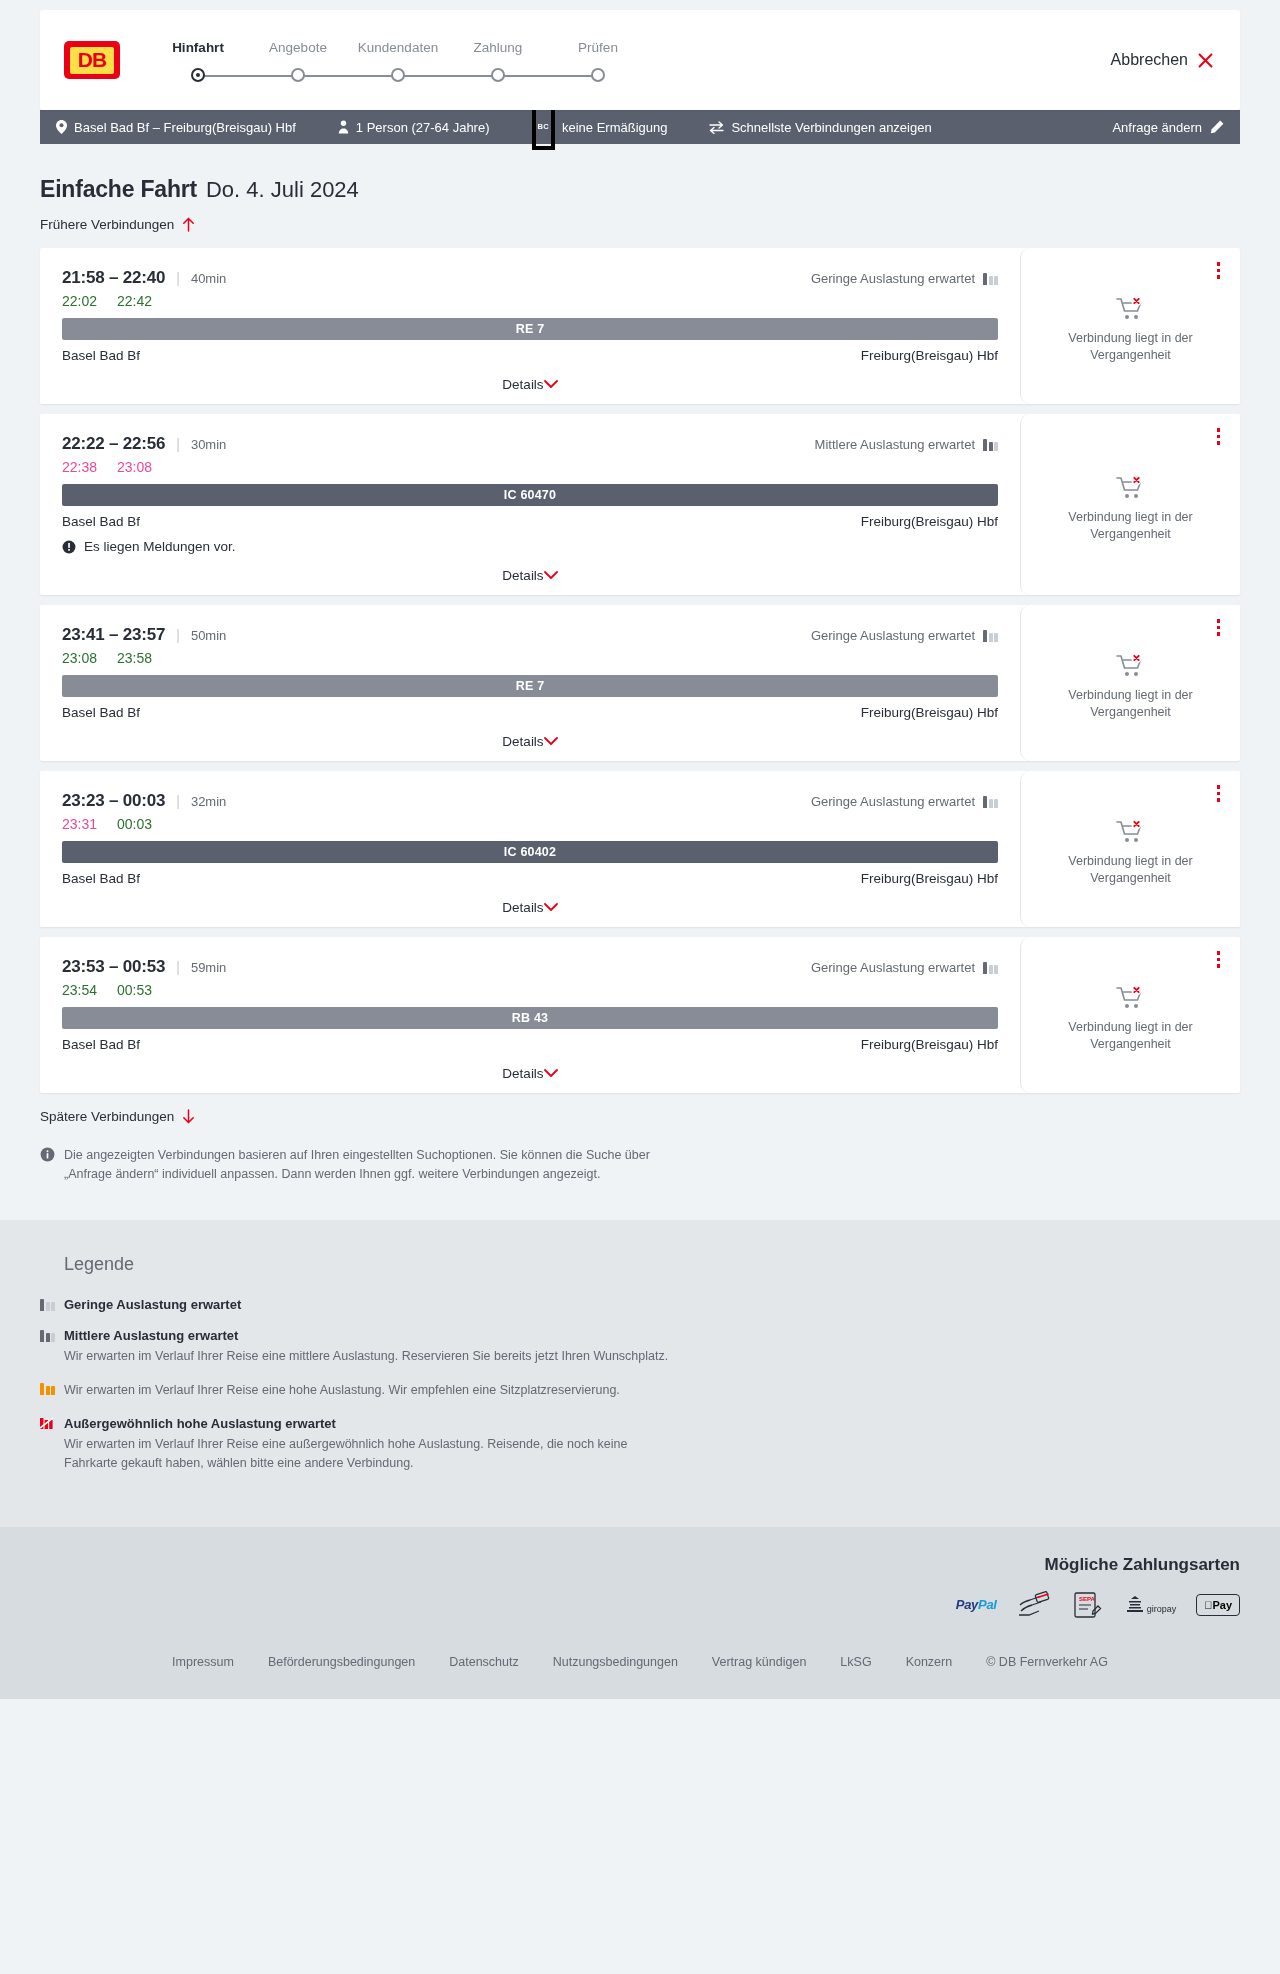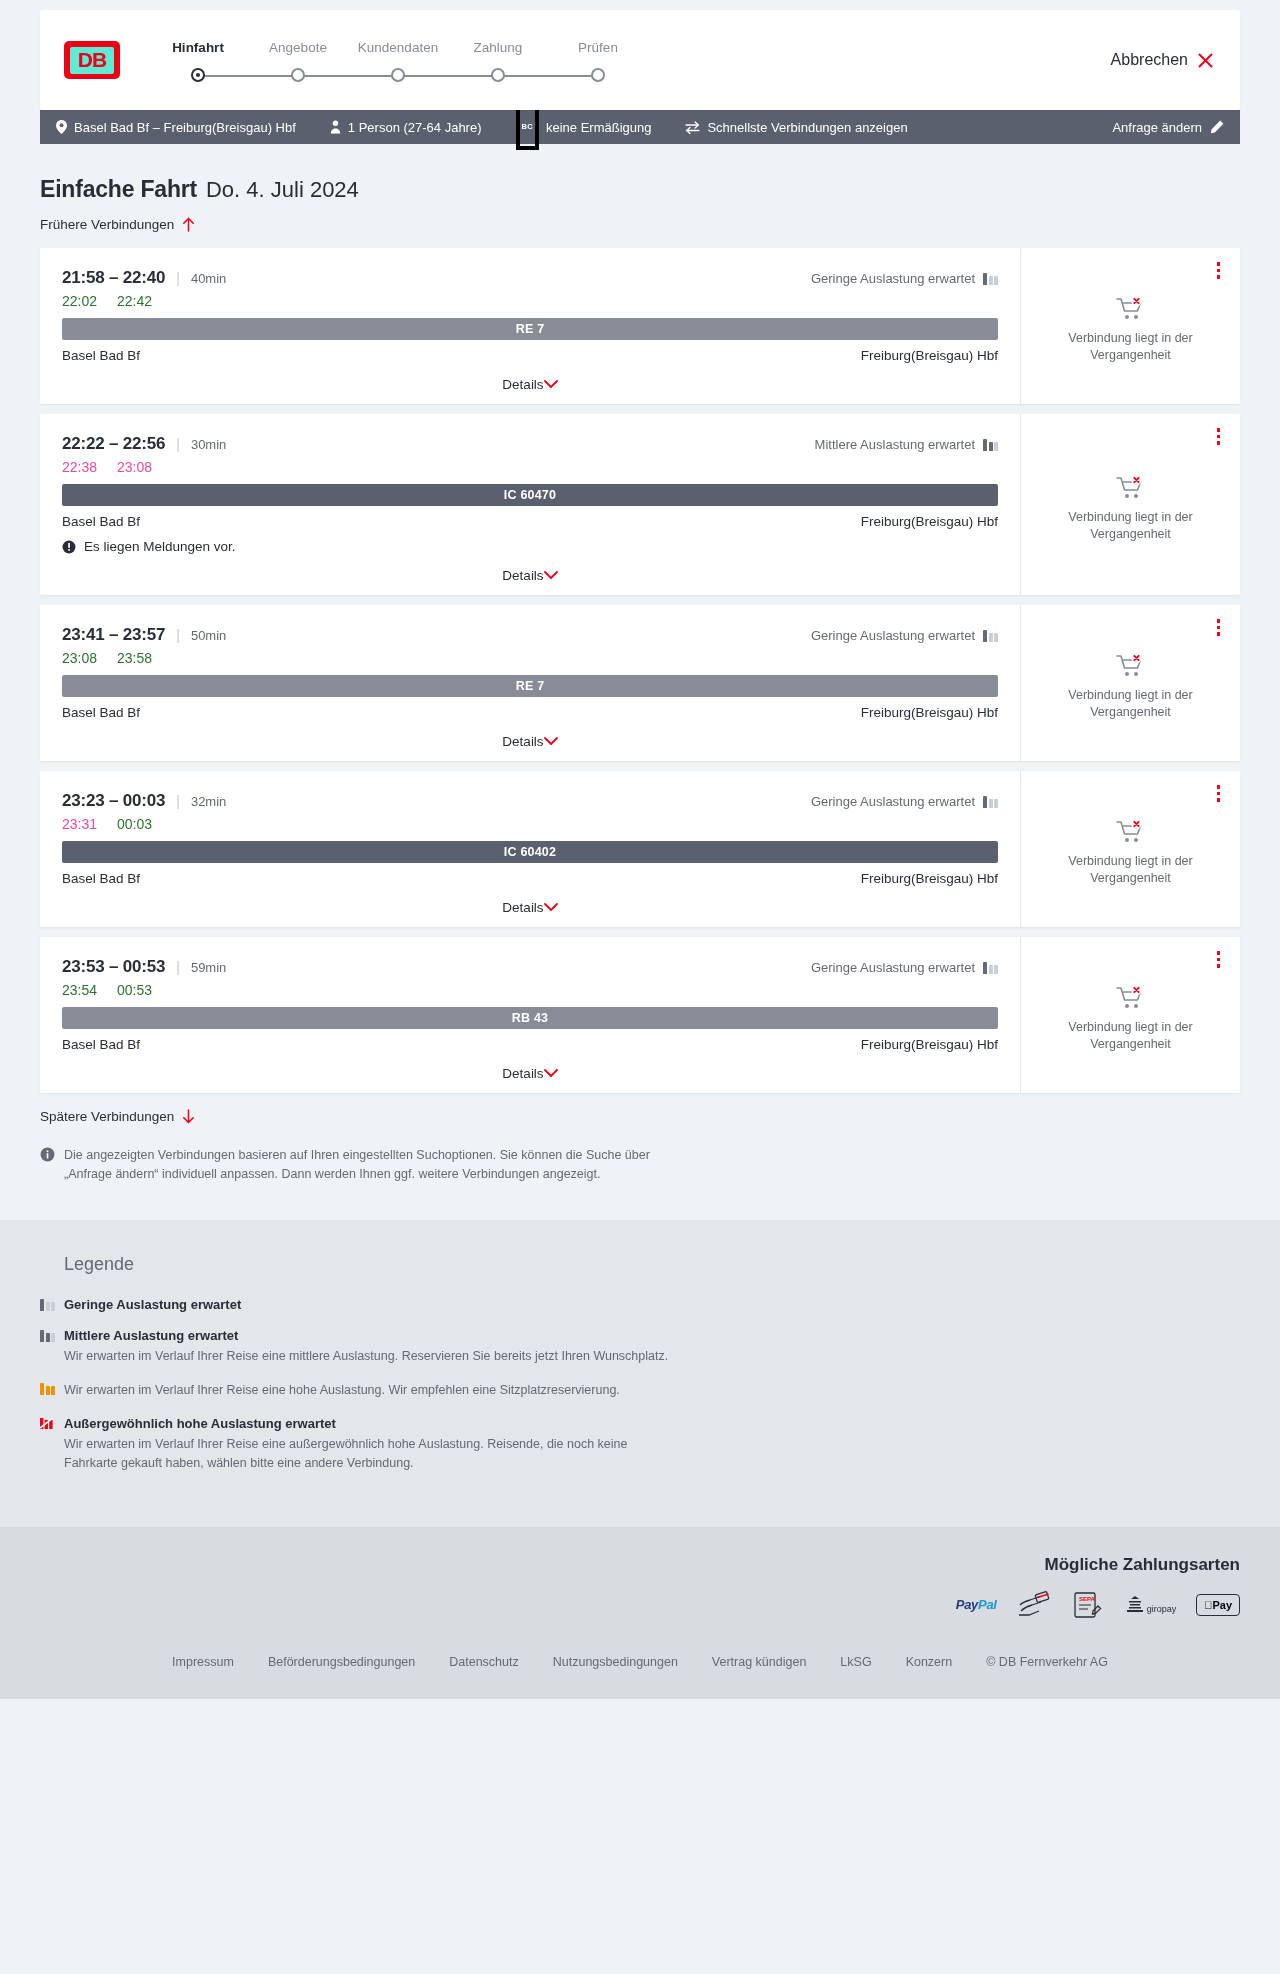--- a/index.html
+++ b/index.html
@@ -27,21 +27,21 @@
   }
   .db-logo {
     width: 56px; height: 38px;
     background: #ec0016;
     border-radius: 5px;
     display: flex; align-items: center; justify-content: center;
     flex: 0 0 auto;
     margin-right: 28px;
   }
   .db-logo-inner {
-    width: 44px; height: 27px; background: #5eead4; border-radius: 2px;
+    width: 44px; height: 27px; background: #fde047; border-radius: 2px;
     display: flex; align-items: center; justify-content: center;
     font-weight: 800; font-size: 21px; color: #ec0016; letter-spacing: -1px;
     font-family: "Liberation Sans", sans-serif;
   }
   .stepper { display: flex; align-items: flex-start; padding-top: 6px; }
   .step { position: relative; width: 100px; text-align: center; }
   .step-label { font-size: 13.5px; color: #878c96; white-space: nowrap; }
   .step.active .step-label { color: #282d37; font-weight: 700; }
   .step-dotrow { position: relative; height: 22px; margin-top: 10px; }
   .step-line {
@@ -69,21 +69,21 @@
   
   .summary-wrap { padding: 0 40px; background: #f0f3f5; }
   .summary {
     background: #5a606e;
     color: #fff;
     height: 34px;
     display: flex;
     align-items: center;
     padding: 0 16px;
     font-size: 13px;
-    gap: 0;
+    gap: 8px;
   }
   .summary-item { display: flex; align-items: center; gap: 7px; margin-right: 34px; white-space: nowrap; }
   .summary-item svg { flex: 0 0 auto; }
   .bc-badge {
     border: 4px solid #000000; font-size: 7.5px; font-weight: 700;
     padding: 15px 2px; line-height: 1; letter-spacing: .3px;
   }
   .summary-edit { margin-left: auto; display: flex; align-items: center; gap: 8px; cursor: pointer; white-space: nowrap; }
 
   
@@ -104,20 +104,21 @@
   .cards { display: flex; flex-direction: column; gap: 10px; }
   .card { display: flex; background: #fff; border-radius: 2px; box-shadow: 0 1px 2px rgba(0,0,0,.07); }
   .card-main { flex: 1 1 auto; padding: 20px 22px 12px 22px; min-width: 0; }
   .card-side {
     flex: 0 0 220px;
     border-left: 1px solid #e4e7ea;
     position: relative;
     display: flex; flex-direction: column;
     align-items: center; justify-content: center;
     padding: 30px 18px 22px 18px;
+    border-radius: 10px;
   }
   .kebab {
     position: absolute; top: 10px; right: 16px;
     display: flex; flex-direction: column; gap: 3px; cursor: pointer; padding: 4px;
   }
   .kebab i { display: block; width: 3.5px; height: 3.5px; background: #ec0016; }
   .cart-icon { margin-bottom: 8px; }
   .side-text { font-size: 12.5px; color: #646973; text-align: center; line-height: 1.35; }
 
   .row-top { display: flex; align-items: baseline; }

